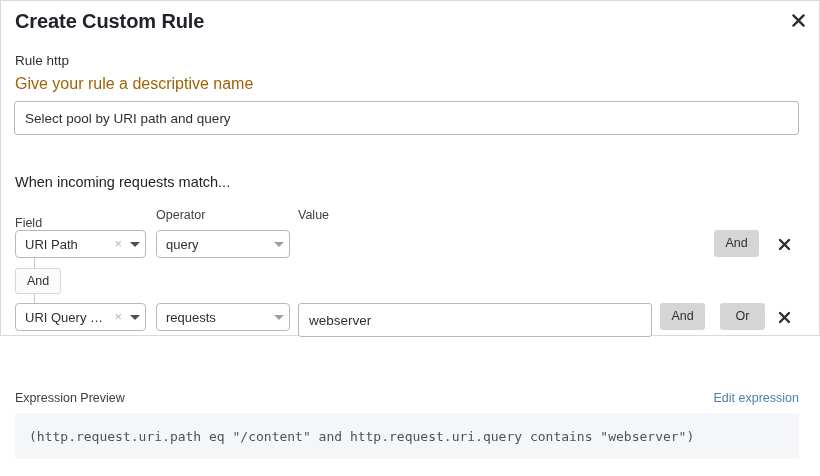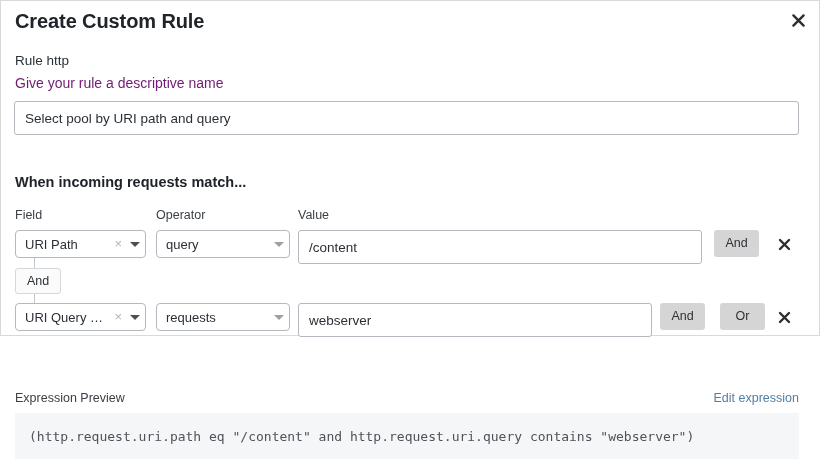--- a/index.html
+++ b/index.html
@@ -59,22 +59,22 @@
 
   
   .section-label {
     position: absolute;
     font-size: 13.5px;
     color: #2c3136;
     white-space: nowrap;
   }
   .section-sub {
     position: absolute;
-    font-size: 14px;
-    color: #701a75;
+    font-size: 16px;
+    color: #a16207;
     white-space: nowrap;
   }
   #rule-name-label { left: 14px; top: 52px; }
   #rule-name-help  { left: 14px; top: 74px; }
 
   .text-input {
     position: absolute;
     box-sizing: border-box;
     background: #ffffff;
     border: 1px solid #b3b9bf;
@@ -92,34 +92,34 @@
     height: 28px;
     line-height: 26px;
   }
 
   
   #match-heading {
     position: absolute;
     left: 14px;
     top: 173px;
     font-size: 14.5px;
-    font-weight: bold;
+    font-weight: normal;
     color: #20242a;
     white-space: nowrap;
   }
 
   
   .col-header {
     position: absolute;
     font-size: 12.5px;
     color: #3c4147;
     white-space: nowrap;
     top: 207px;
   }
-  #col-field    { left: 14px; }
+  #col-field    { left: 14px; margin-top: 8px; }
   #col-operator { left: 155px; }
   #col-value    { left: 297px; }
 
   
   .condition-row {
     position: absolute;
     left: 0;
     width: 820px;
     height: 28px;
   }
@@ -326,21 +326,20 @@
       <span class="select-caret">
           <i class="caret-glyph"></i>
         </span>
     </div>
     <div class="select-control operator-select">
       <span class="select-value">query</span>
       <span class="select-caret">
           <i class="caret-glyph light"></i>
         </span>
     </div>
-    <input class="text-input value-input" id="value-input-1" type="text" value="/content" style="">
     <button class="logic-button" id="row1-and">And</button>
     <button class="delete-button" id="row1-delete">
       <svg width="13" height="13" viewBox="0 0 13 13">
         <path d="M2 2 L11 11 M11 2 L2 11" stroke="#2b2f34" stroke-width="2.4" stroke-linecap="round"></path>
       </svg>
     </button>
   </div>
 
   <div id="row-connector">
     <div class="connector-line" id="connector-line-top"></div>

